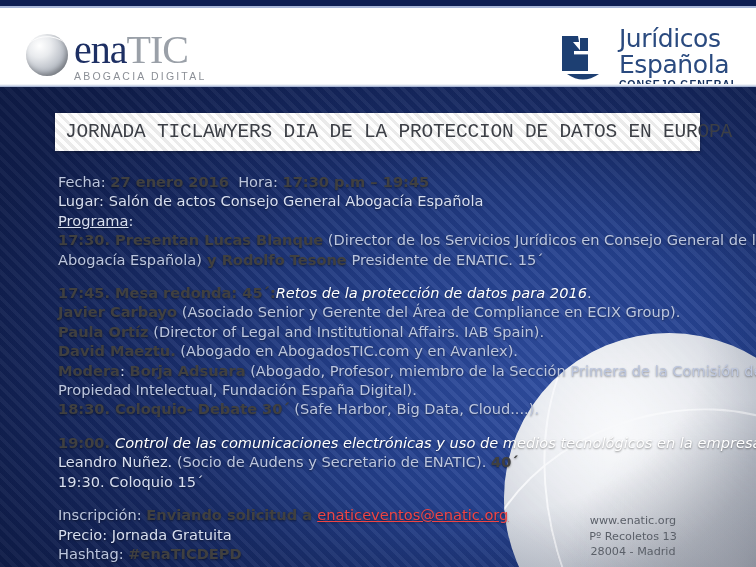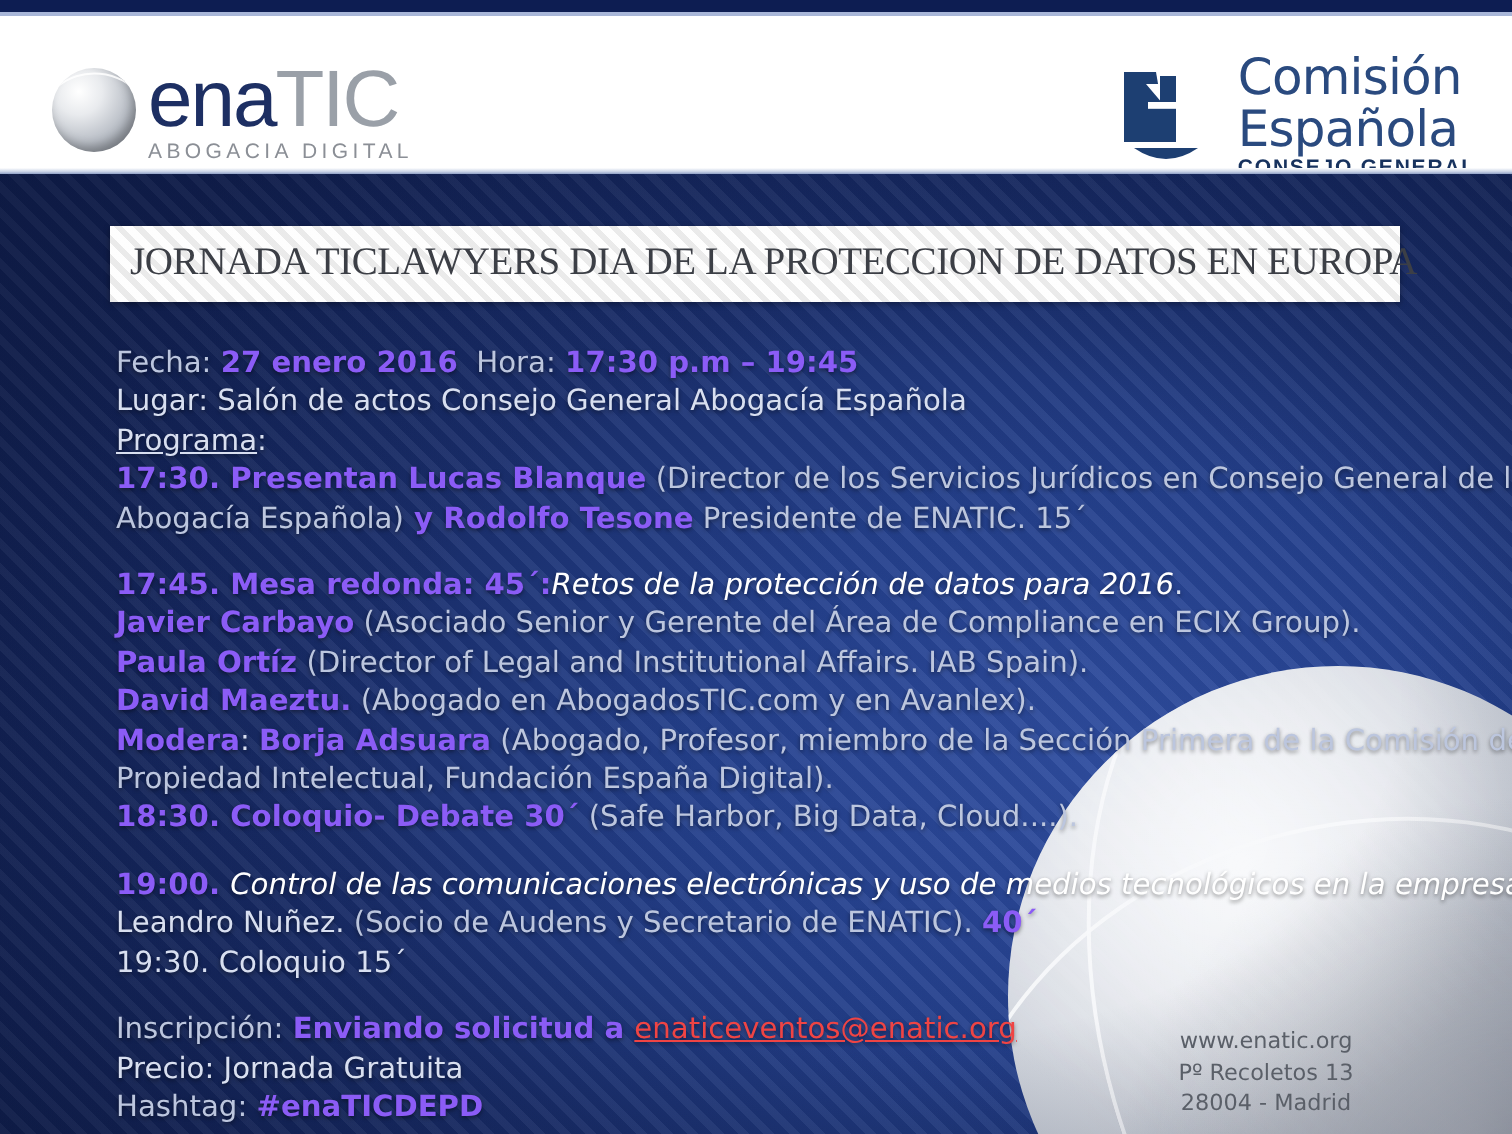--- a/index.html
+++ b/index.html
@@ -52,21 +52,21 @@
     content:"";position:absolute;left:-22%;width:144%;height:150%;
     border-radius:50%;
     border:1px solid rgba(255,255,255,.85);
     box-shadow:0 9px 0 -8px rgba(120,125,135,.8), 0 18px 0 -8px rgba(255,255,255,.7);
   }
   .globe-mark::before{top:-28%;transform:rotate(-18deg);}
   .globe-mark::after{top:6%;transform:rotate(-18deg);}
   .enatic-words{margin-left:6px;line-height:1;}
   .enatic-main{
     font-size:40px;letter-spacing:-1px;font-weight:400;
-    font-family:Liberation Sans, sans-serif;
+    font-family:Liberation Serif, serif;
   }
   .enatic-main .ena{color:#1d2f63;}
   .enatic-main .tic{color:#9aa0a8;}
   .enatic-sub{
     font-size:10.5px;letter-spacing:2.2px;color:#8b8f96;
     text-align:right;margin-top:1px;
     font-family:"Liberation Sans", sans-serif;
   }
 
   
@@ -143,31 +143,31 @@
     background:
       repeating-linear-gradient(45deg,
         rgba(0,0,0,.035) 0px, rgba(0,0,0,.035) 3px,
         rgba(255,255,255,.9) 3px, rgba(255,255,255,.9) 7px),
       #f3f3f3;
     box-shadow:0 1px 3px rgba(0,0,0,.35);
     display:flex;align-items:center;
   }
   .title-text{
     font-size:19.5px;color:#3c3f46;letter-spacing:-.2px;white-space:nowrap;
-    padding-left:10px;font-family:Liberation Serif, serif;font-weight:400;
+    padding-left:10px;font-family:Liberation Mono, monospace;font-weight:400;
   }
 
   
   .content{
     position:absolute;left:58px;top:172px;width:660px;
     color:#d8dff0;font-size:14.6px;line-height:1.33;
     text-shadow:0 1px 2px rgba(0,0,0,.45);
     font-family:"DejaVu Sans", sans-serif;
   }
-  .content .b{font-weight:bold;color:#8b5cf6;}
+  .content .b{font-weight:bold;color:#404040;}
   .content .i{font-style:italic;color:#ffffff;}
   .content .dim{color:#bcc6de;text-align:right;}
   .content .u{text-decoration:underline;}
   .line{white-space:nowrap;}
   .blk{margin-bottom:0px;}
   .gap{height:14px;}
   .mail{color:#ef4444;text-decoration:underline;}
 
   
   .contact{
@@ -198,21 +198,21 @@
       <div class="abog-mark">
         <svg width="54" height="54" viewBox="0 0 54 54" xmlns="http://www.w3.org/2000/svg">
           <path d="M6 5 L34 5 L34 11 L17 11 L34 31 L34 40 L6 40 Z" fill="#1d3f72"></path>
           <path d="M22 5 L34 5 L34 40 L28 40 Z" fill="#ffffff"></path>
           <path d="M24 7 L32 7 L32 40 L24 40 Z" fill="#1d3f72"></path>
           <rect x="18" y="20" width="14" height="3.4" fill="#ffffff"></rect>
           <path d="M11 43 Q27 54 43 43 Z" fill="#1d3f72"></path>
         </svg>
       </div>
       <div class="abog-words">
-        <div class="abog-l1">Comisión</div>
+        <div class="abog-l1">Jurídicos</div>
         <div class="abog-l2">Española</div>
         <div class="abog-l3">CONSEJO GENERAL</div>
       </div>
     </div>
   </div>
   <div class="header-rule"></div>
 
   <div class="body-bg">
     <div class="stripes"></div>
 

